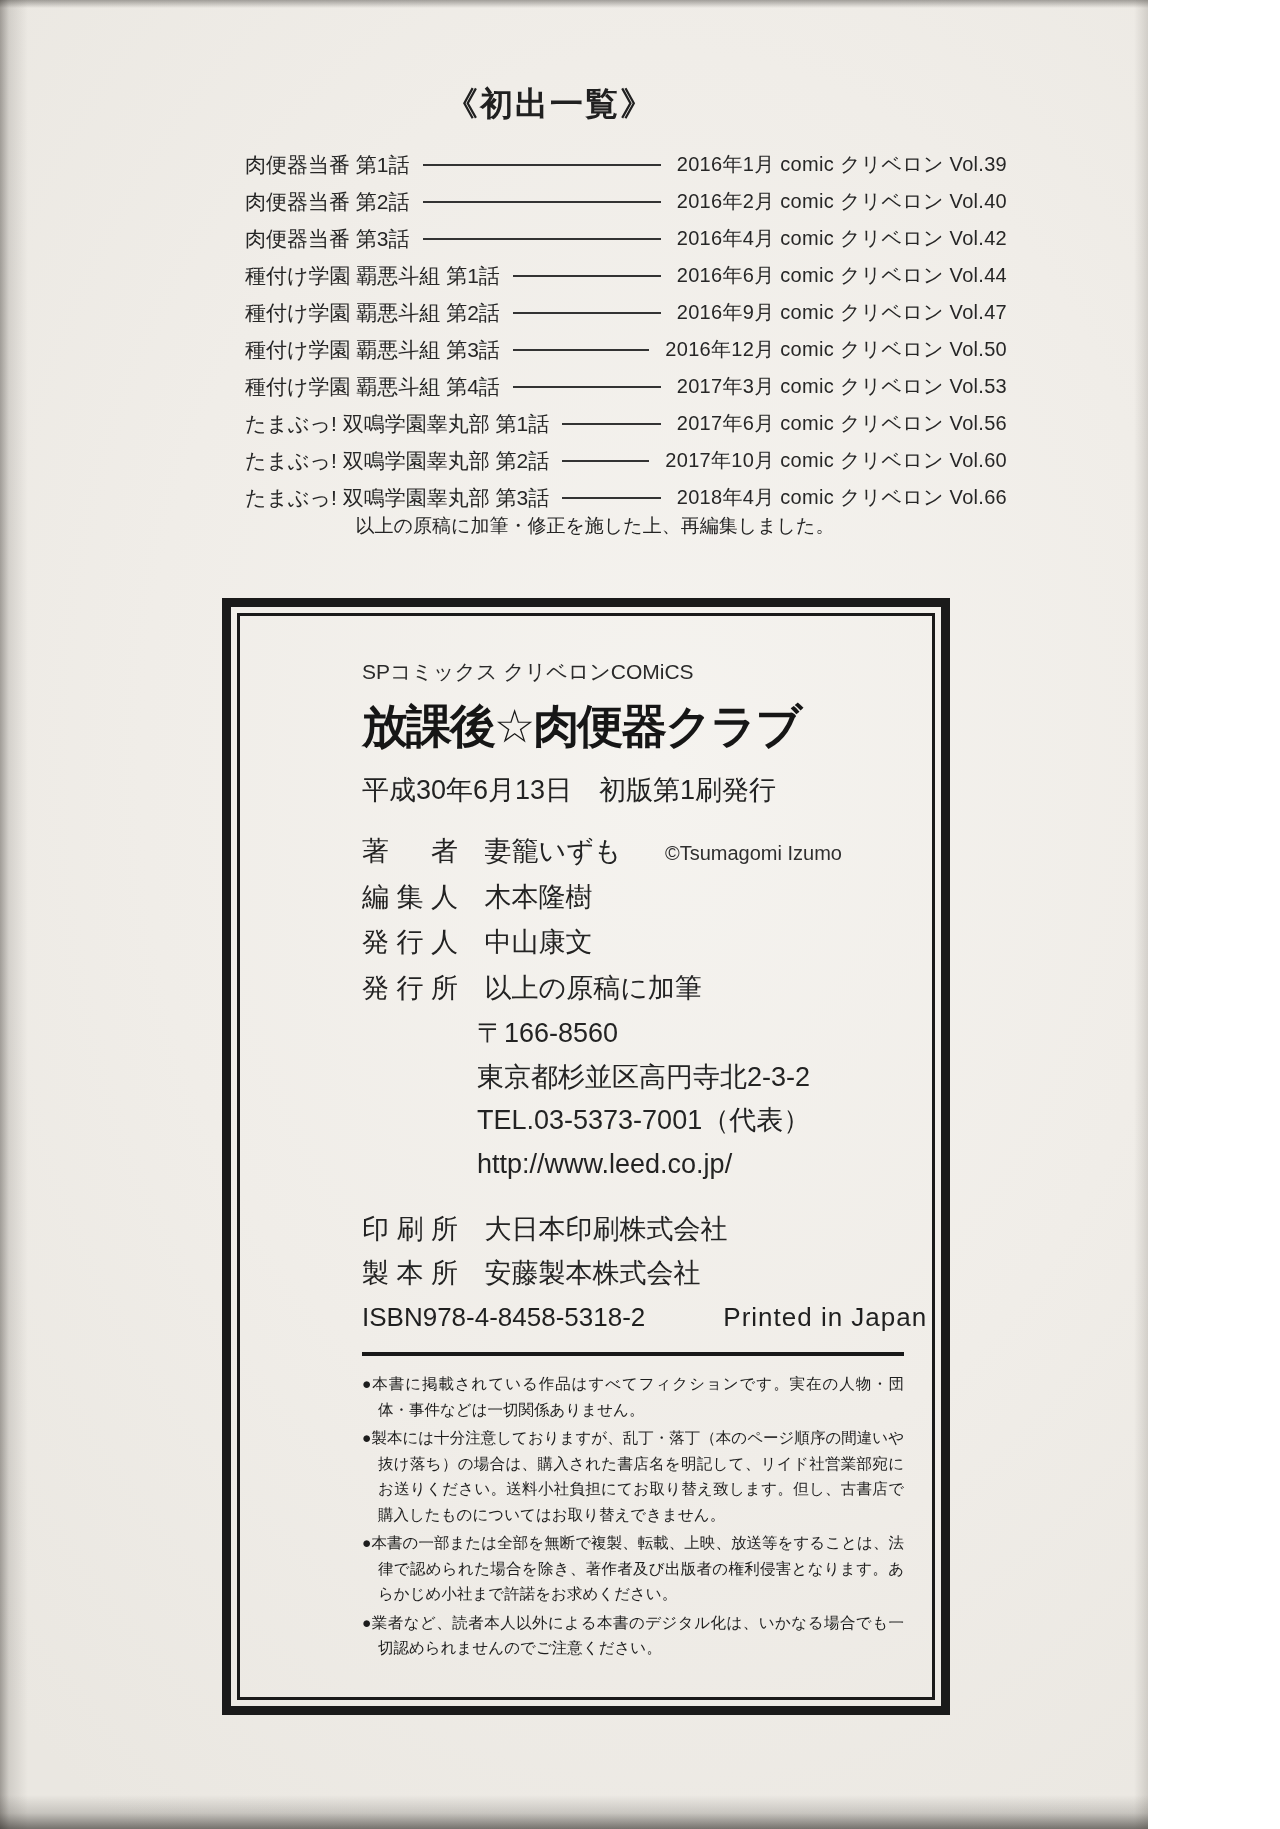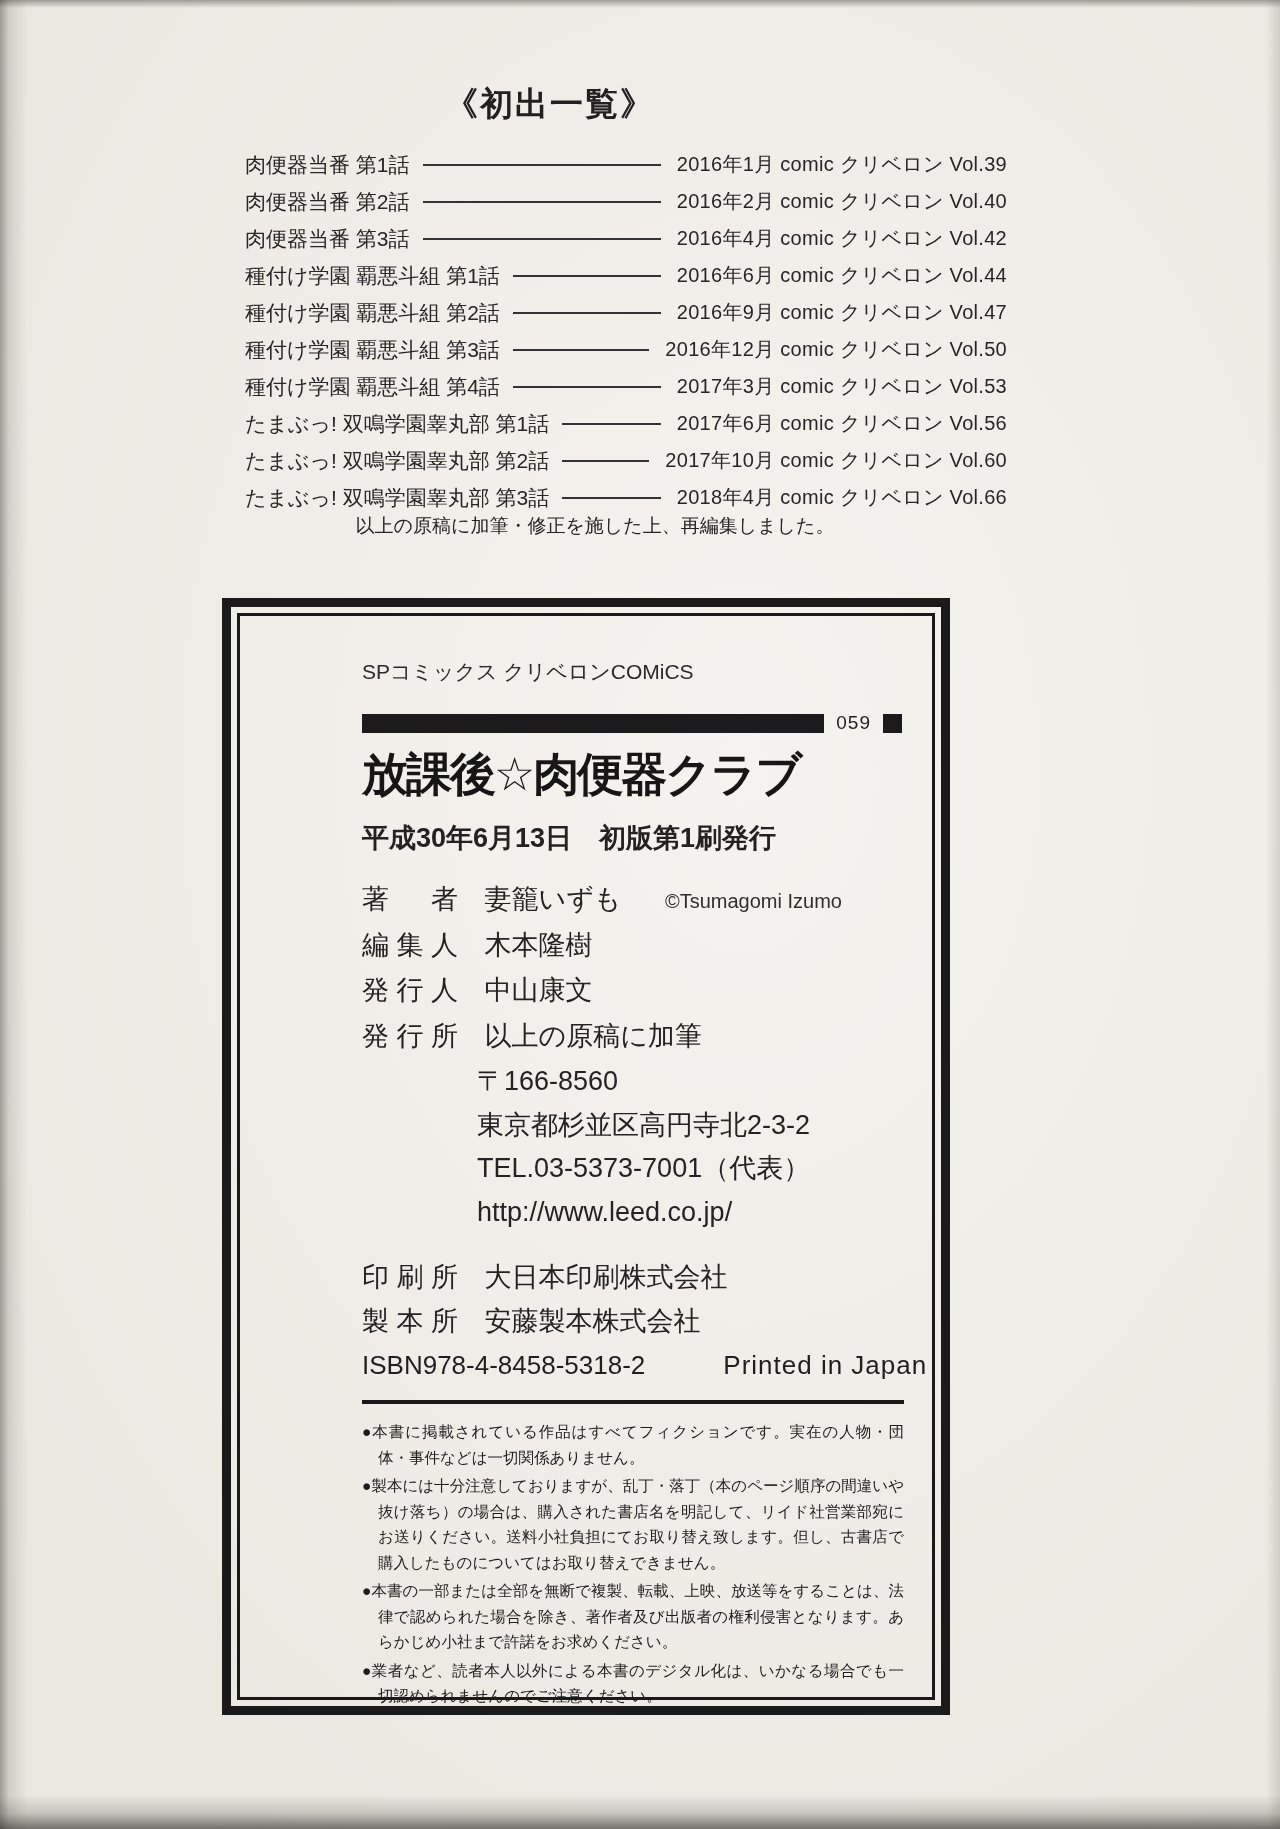--- a/index.html
+++ b/index.html
@@ -1,17 +1,17 @@
 <!DOCTYPE html>
 <html><head>
 <meta charset="utf-8">
 <style>
   html,body{margin:0;padding:0;}
   .page{
-    position:relative;width:1280px;height:1829px;overflow:hidden;
+    position:relative;width:1148px;height:1829px;overflow:hidden;
     background:radial-gradient(ellipse 950px 1300px at 58% 42%, #f5f3ef 0%, #f0ede8 55%, #eae7e1 100%);
     font-family:"Liberation Sans","DejaVu Sans",sans-serif;
     color:#262626;
   }
   
   .edge-left{position:absolute;left:0;top:0;width:30px;height:100%;
     background:linear-gradient(to right, rgba(55,50,45,.42), rgba(55,50,45,.14) 9px, rgba(55,50,45,0) 28px);}
   .edge-bottom{position:absolute;left:0;bottom:0;width:100%;height:36px;
     background:linear-gradient(to top, rgba(38,35,31,.6), rgba(38,35,31,.18) 16px, rgba(38,35,31,0) 34px);}
   .edge-top{position:absolute;left:0;top:0;width:100%;height:10px;
@@ -34,21 +34,21 @@
     box-sizing:border-box;border:9px solid #1a1a1a;}
   .colophon-inner{box-sizing:border-box;margin:6px;border:3px solid #1a1a1a;
     width:calc(100% - 12px);height:calc(100% - 12px);
     padding:42px 28px 0 122px;}
   .imprint{font-size:21px;color:#2a2a2a;}
   .series-bar-row{display:flex;align-items:center;margin-top:26px;}
   .series-bar{flex:1;height:19px;background:#1b1b1b;}
   .series-num{font-size:19px;margin:0 12px;letter-spacing:1px;color:#1f1f1f;}
   .series-sq{width:19px;height:19px;background:#1b1b1b;margin-right:2px;}
   .book-title{margin-top:10px;font-size:46px;font-weight:800;letter-spacing:-2px;color:#161616;}
-  .edition{margin-top:14px;font-size:27px;font-weight:700;color:#222;}
+  .edition{margin-top:14px;font-size:27px;font-weight:400;color:#222;}
   .price{margin-top:5px;font-size:22px;color:#242424;}
   .credits{margin-top:22px;}
   .cr-row{line-height:43.5px;font-size:27px;white-space:nowrap;}
   .cr-label{display:inline-block;width:96px;text-align:justify;text-align-last:justify;color:#232323;}
   .cr-value{margin-left:19px;color:#232323;}
   .cr-note{margin-left:36px;font-size:20px;color:#2f2f2f;}
   .address{padding-left:115px;}
   .addr-line{line-height:43.5px;font-size:27px;color:#232323;white-space:nowrap;}
   .isbn-row{display:flex;margin-top:1px;font-size:26px;line-height:43px;color:#1f1f1f;white-space:nowrap;gap:36px;}
   .printed{margin-left:42px;letter-spacing:1px;}
@@ -127,25 +127,20 @@
     <span class="pub-date">2018年4月 comic クリベロン Vol.66</span>
   </div>
 </div>
 
   <div class="reedit-note">以上の原稿に加筆・修正を施した上、再編集しました。</div>
 
   <div class="colophon">
     <div class="colophon-inner">
       <div class="imprint">SPコミックス クリベロンCOMiCS</div>
 
-      <div class="series-bar-row">
-        <div class="series-bar"></div>
-        <span class="series-num">059</span>
-        <div class="series-sq"></div>
-      </div>
 
       <div class="book-title">放課後☆肉便器クラブ</div>
 
       <div class="edition">平成30年6月13日　初版第1刷発行</div>
 
 
       <div class="credits">
   <div class="cr-row">
     <span class="cr-label">著　者</span>
     <span class="cr-value">妻籠いずも</span>

